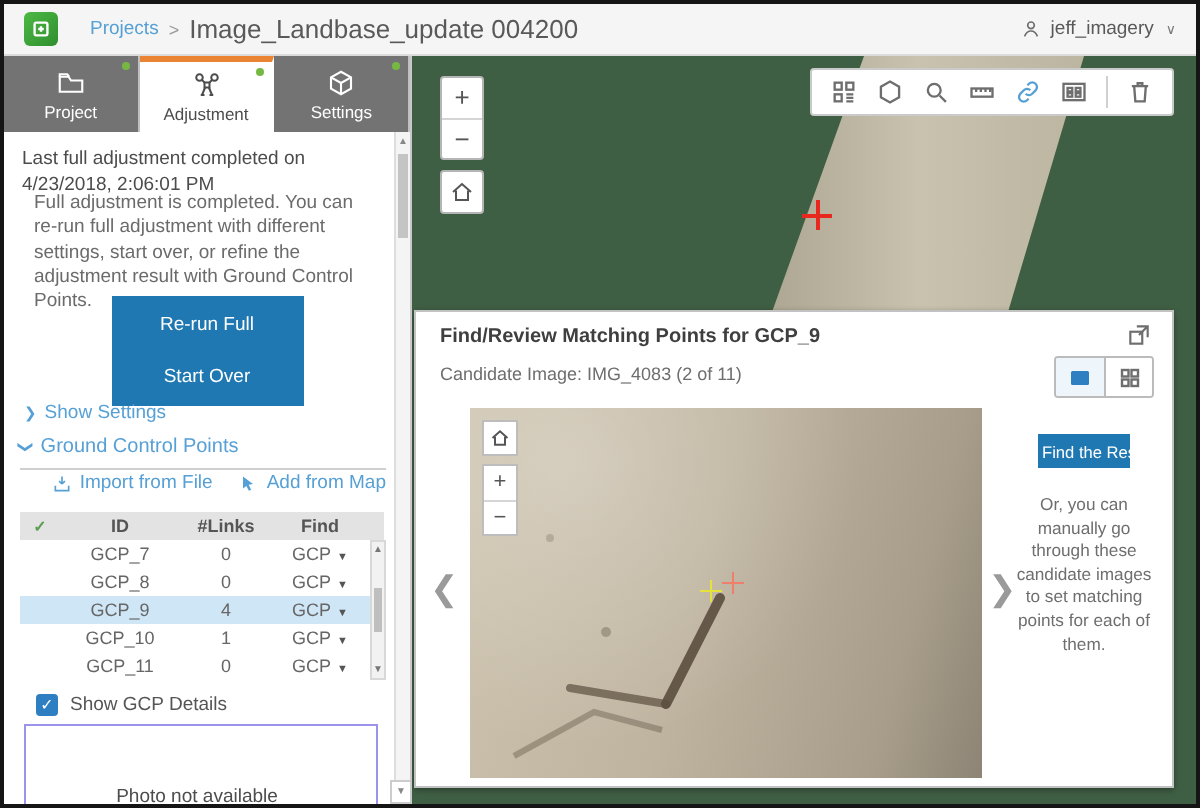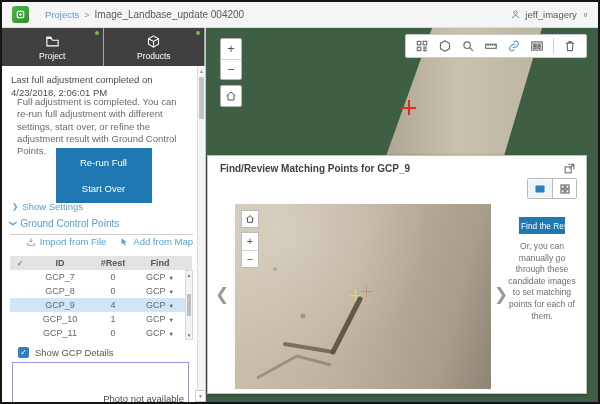--- a/index.html
+++ b/index.html
@@ -6,33 +6,33 @@
   html,body{width:600px;height:404px;background:#888}
   body{font-family:"Liberation Sans",sans-serif;-webkit-font-smoothing:antialiased}
   .window{position:relative;width:600px;height:404px;border:2px solid #151515;background:#fff;overflow:hidden}
 
   
   .topbar{position:relative;height:26px;background:#f5f5f5;border-bottom:1px solid #dcdcdc;display:flex;align-items:center;padding:0 10px}
   .logo{width:17px;height:17px;border-radius:3px;background:linear-gradient(135deg,#4cb944,#2f8f2f);display:flex;align-items:center;justify-content:center;margin-right:16px}
   .logo svg{width:11px;height:11px}
   .crumb-root{color:#56a0d6;font-size:9.5px;cursor:pointer}
   .crumb-sep{color:#9a9a9a;font-size:9px;margin:0 5px}
-  .crumb-title{color:#595959;font-size:10px}
+  .crumb-title{color:#595959;font-size:13px}
   .topbar-right{margin-left:auto;display:flex;align-items:center;gap:4px;color:#595959}
   .topbar-right svg{width:11px;height:11px}
   .user-name{font-size:9.5px}
   .user-chevron{font-size:7px;color:#7a7a7a;margin-left:2px}
 
   
   .main{display:flex;height:374px}
   .left-panel{width:204px;background:#fff;display:flex;flex-direction:column;border-right:1px solid #c9c9c9}
 
   
   .tabs{display:flex;height:38px;background:#e8e8e8}
-  .tab{position:relative;flex:1;background:#404040;color:#fff;display:flex;flex-direction:column;align-items:center;justify-content:center;gap:2px;border-right:1px solid rgba(255,255,255,.55);cursor:pointer}
+  .tab{position:relative;flex:1;background:#737373;color:#fff;display:flex;flex-direction:column;align-items:center;justify-content:center;gap:2px;border-right:1px solid rgba(255,255,255,.55);cursor:pointer}
   .tab svg{width:15px;height:15px}
   .tab .tab-label{font-size:8.5px}
   .tab.active{background:#fff;color:#4c4c4c;border-top:3px solid #ea8433}
   .tab .dot{position:absolute;top:3px;right:4px;width:4px;height:4px;border-radius:50%;background:#77b843}
 
   
   .panel-content{position:relative;flex:1;overflow:hidden;font-size:9.5px;color:#595959}
   .status-line{position:absolute;left:9px;right:16px;top:8px;line-height:1.32;color:#4c4c4c}
   .desc{position:absolute;left:15px;right:16px;top:30px;line-height:1.3;color:#6b6b6b}
   .btn-blue{position:absolute;left:50%;transform:translateX(-50%);width:96px;height:29px;background:#1f78b1;color:#fff;border:none;font-size:9.5px;font-family:inherit;cursor:pointer}
@@ -53,21 +53,21 @@
   .tcell{text-align:center}
   .tcheck{color:#5a9e52;font-size:8px}
   .trow.selected{background:#cfe6f7}
   .tdrop{font-size:5.5px;color:#555;margin-left:3px}
   .tbl-scroll{position:absolute;right:-1px;top:14px;bottom:0;width:8px;background:#f2f2f2;border:1px solid #d8d8d8;display:flex;flex-direction:column;align-items:center;justify-content:space-between;font-size:5px;color:#777;padding:1px 0}
   .tbl-thumb{width:4px;height:22px;background:#bfbfbf}
 
   .gcp-check-row{position:absolute;left:16px;top:281px;display:flex;align-items:center;gap:6px;color:#555}
   .checkbox{width:11px;height:11px;background:#2e7fc2;border-radius:2px;color:#fff;font-size:8px;display:flex;align-items:center;justify-content:center;cursor:pointer}
   .photo-box{position:absolute;left:10px;right:16px;top:296px;height:52px;border:1px solid #9b94ea;background:#fff}
-  .photo-box span{position:absolute;top:30px;left:0;right:4px;text-align:right;color:#4c4c4c;font-size:9.5px}
+  .photo-box span{position:absolute;top:30px;left:0;right:4px;text-align:center;color:#4c4c4c;font-size:9.5px}
 
   
   .panel-scroll{position:absolute;right:0;top:0;bottom:0;width:8px;background:#f4f4f4;border-left:1px solid #ddd;font-size:5px;color:#888;text-align:center}
   .panel-scroll .arr-up{display:block;padding-top:2px}
   .panel-thumb{position:absolute;top:11px;left:1px;width:5px;height:42px;background:#c4c4c4}
   .arr-dn-box{position:absolute;bottom:0;left:-3px;width:11px;height:12px;background:#fff;border:1px solid #ccc;line-height:11px}
 
   
   .map{position:relative;flex:1;background:#3f5f44;overflow:hidden}
   .road{position:absolute;left:140px;top:0;width:252px;height:128px;background:linear-gradient(90deg,#a09884,#c8c2ae 45%,#b4ac97);clip-path:polygon(86px 0,196px 0,158px 128px,40px 128px)}
@@ -107,21 +107,21 @@
   .v-home svg{width:10px;height:10px}
   .v-zoom{position:absolute;left:6px;top:28px;width:18px;background:#fff;border:1px solid #bdbdbd}
   .v-zoom div{height:17px;line-height:17px;text-align:center;font-size:11px;color:#555;cursor:pointer}
   .v-zoom div+div{border-top:1px solid #d5d5d5}
   .ph-cross{width:11px;height:11px}
   .ph-cross .h{height:1.5px}.ph-cross .v{width:1.5px}
   .cross-yellow{left:115px;top:86px;color:#e6e23a}
   .cross-salmon{left:126px;top:82px;color:#ef7f6a}
   .mp-side{position:absolute;left:296px;top:52px;width:76px;text-align:center;color:#6e6e6e;font-size:8.6px;line-height:1.35}
   .find-btn{display:block;margin:9px auto 0;width:46px;height:17px;background:#1f78b1;color:#fff;border:none;font-size:8.3px;font-family:inherit;white-space:nowrap;overflow:hidden;padding:0 2px;cursor:pointer}
-  .mp-side .second{margin-top:7px}
+  .mp-side .second{margin-top:13px}
 </style>
 </head>
 <body>
 
 <div class="window">
 
   <div class="topbar">
     <div class="logo">
       <svg viewBox="0 0 24 24" fill="none" stroke="#fff" stroke-width="2.6">
           <rect x="5" y="5" width="14" height="14" rx="2"></rect>
@@ -147,26 +147,37 @@
 
       <div class="tabs">
         <div class="tab">
           <svg viewBox="0 0 24 24" fill="none" stroke="currentColor" stroke-width="1.7">
               <path d="M3 7h7l2 3h9v9H3z"></path>
               <path d="M3 7V5h6l1.5 2"></path>
             </svg>
           <span class="tab-label">Project</span>
           <span class="dot"></span>
         </div>
+        <div class="tab active">
+          <svg viewBox="0 0 24 24" fill="none" stroke="currentColor" stroke-width="1.6">
+              <circle cx="6" cy="6" r="2.6"></circle>
+              <circle cx="18" cy="6" r="2.6"></circle>
+              <path d="M7.8 7.8l2.7 2.7M16.2 7.8l-2.7 2.7"></path>
+              <rect x="10" y="10" width="4" height="4"></rect>
+              <path d="M10.5 14l-2.5 6M13.5 14l2.5 6M7 20h3M14 20h3"></path>
+            </svg>
+          <span class="tab-label">Adjustment</span>
+          <span class="dot"></span>
+        </div>
         <div class="tab">
           <svg viewBox="0 0 24 24" fill="none" stroke="currentColor" stroke-width="1.7">
               <path d="M12 3l8 4.5v9L12 21l-8-4.5v-9z"></path>
               <path d="M12 12v9M4 7.5l8 4.5 8-4.5"></path>
             </svg>
-          <span class="tab-label">Products</span>
+          <span class="tab-label">Settings</span>
           <span class="dot"></span>
         </div>
       </div>
 
       <div class="panel-content">
         <div class="status-line">Last full adjustment completed on 4/23/2018, 2:06:01 PM</div>
         <div class="desc">Full adjustment is completed. You can re-run full adjustment with different settings, start over, or refine the adjustment result with Ground Control Points.</div>
 
         <button class="btn-blue btn-rerun">Re-run Full</button>
         <button class="btn-blue btn-start">Start Over</button>
@@ -196,21 +207,21 @@
                 <path d="M6 3l12 9-5.2 1 3 5.8-2.8 1.4-3-5.9-4 3.2z"></path>
               </svg>
             <span>Add from Map</span>
           </span>
         </div>
 
         <div class="gcp-table">
           <div class="trow thead">
             <span class="tcell tcheck">✓</span>
             <span class="tcell">ID</span>
-            <span class="tcell">#Rest</span>
+            <span class="tcell">#Links</span>
             <span class="tcell">Find</span>
           </div>
           <div class="trow">
             <span class="tcell"></span>
             <span class="tcell">GCP_7</span>
             <span class="tcell">0</span>
             <span class="tcell"><span>GCP</span><span class="tdrop">▼</span></span>
           </div>
           <div class="trow">
             <span class="tcell"></span>
@@ -309,20 +320,21 @@
           </svg>
       </div>
 
       <div class="cross map-cross">
           <span class="h"></span>
           <span class="v"></span>
         </div>
 
       <div class="match-panel">
         <div class="mp-title">Find/Review Matching Points for GCP_9</div>
+        <div class="mp-candidate">Candidate Image: IMG_4083 (2 of 11)</div>
         <div class="mp-launch">
           <svg viewBox="0 0 24 24" fill="none" stroke="currentColor" stroke-width="2">
               <rect x="4" y="9" width="11" height="11"></rect>
               <path d="M10 4h10v10M20 4l-8 8"></path>
             </svg>
         </div>
         <div class="mp-toggle">
           <span class="tg on">
             <svg viewBox="0 0 24 24" fill="currentColor">
                 <rect x="3" y="5" width="18" height="14" rx="1.5"></rect>

